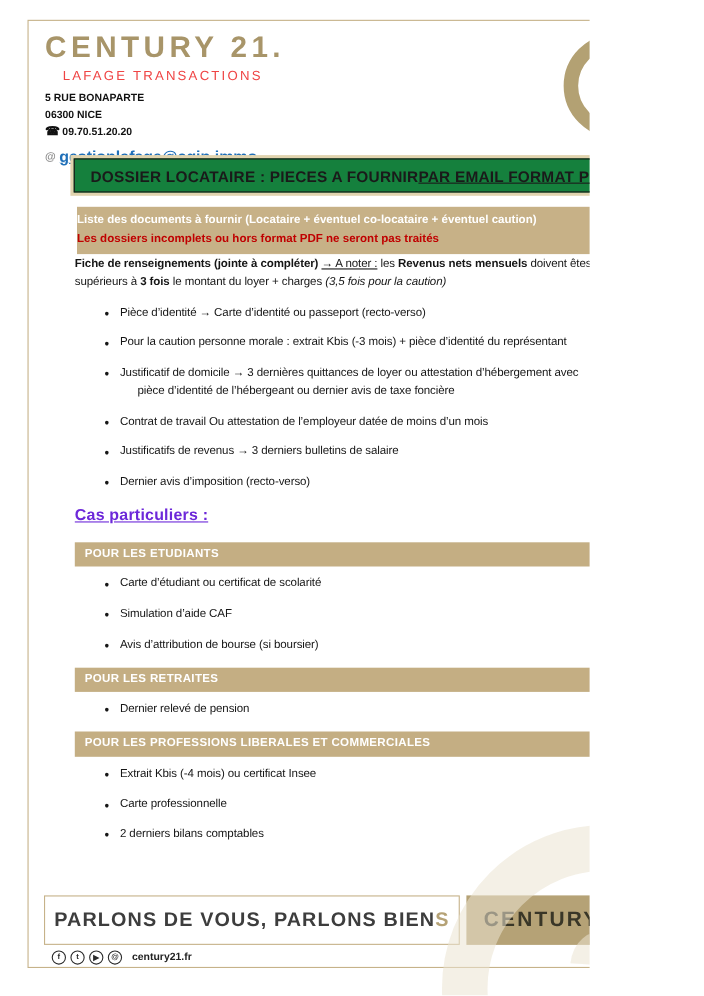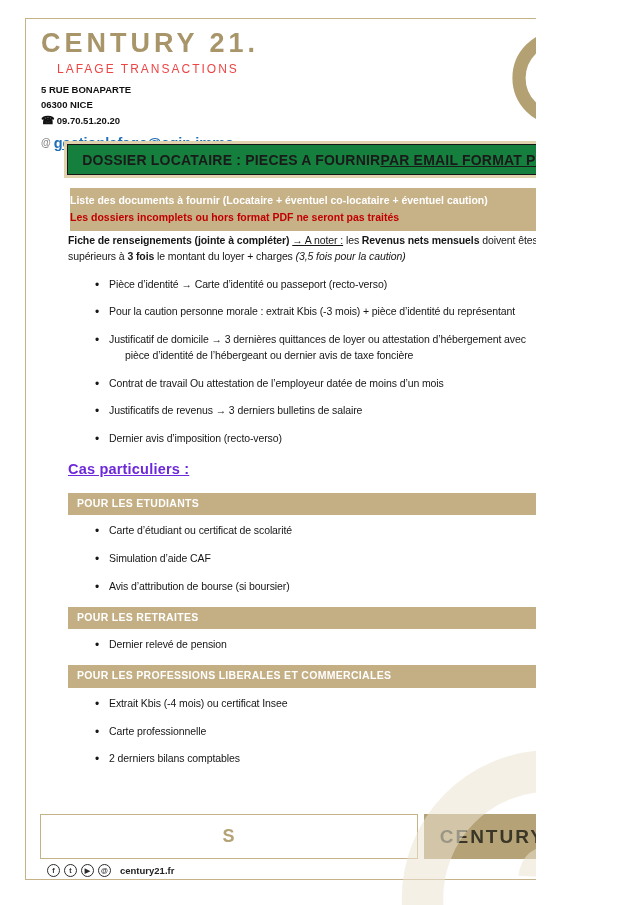--- a/index.html
+++ b/index.html
@@ -144,20 +144,21 @@
     <div class="sec-head">POUR LES PROFESSIONS LIBERALES ET COMMERCIALES</div>
     <ul class="blist sec">
       <li><span>Extrait Kbis (-4 mois) ou certificat Insee</span></li>
       <li><span>Carte professionnelle</span></li>
       <li><span>2 derniers bilans comptables</span></li>
     </ul>
   </div>
 
   <div class="footer-band">
     <div class="tagline-box">
+      <span>PARLONS DE VOUS, PARLONS BIEN</span>
         <span class="tagline-accent">S</span>
     </div>
     <div class="brand-block">CENTURY 21.</div>
   </div>
 
   <div class="social-row">
     <span class="sicon">f</span>
     <span class="sicon">t</span>
     <span class="sicon">▶</span>
     <span class="sicon">@</span>

